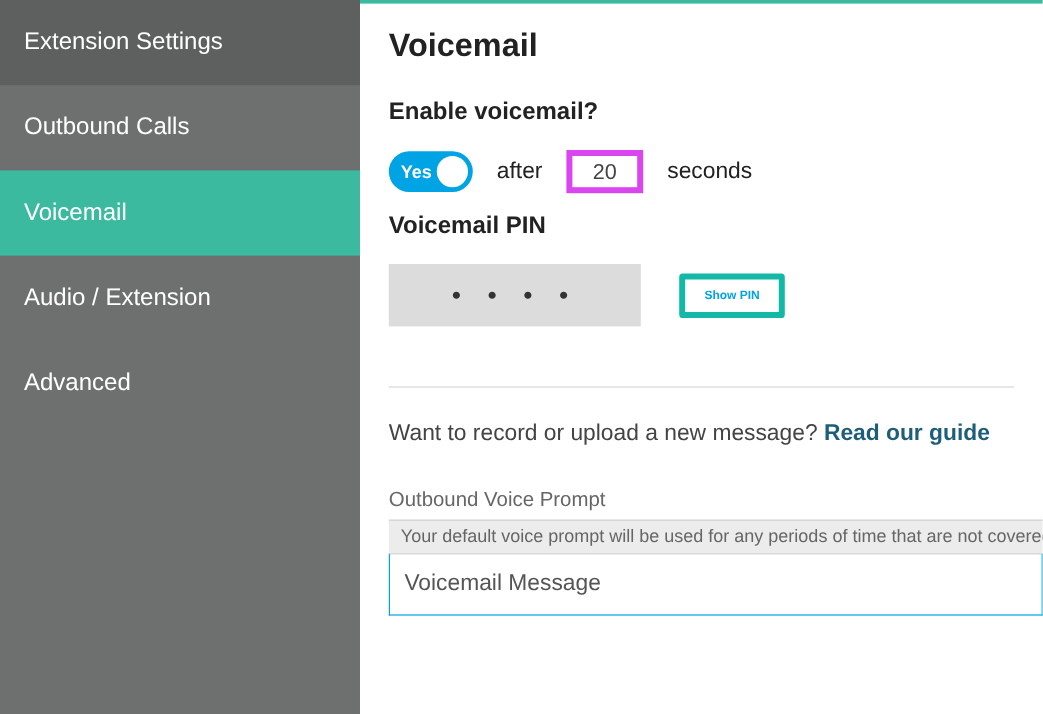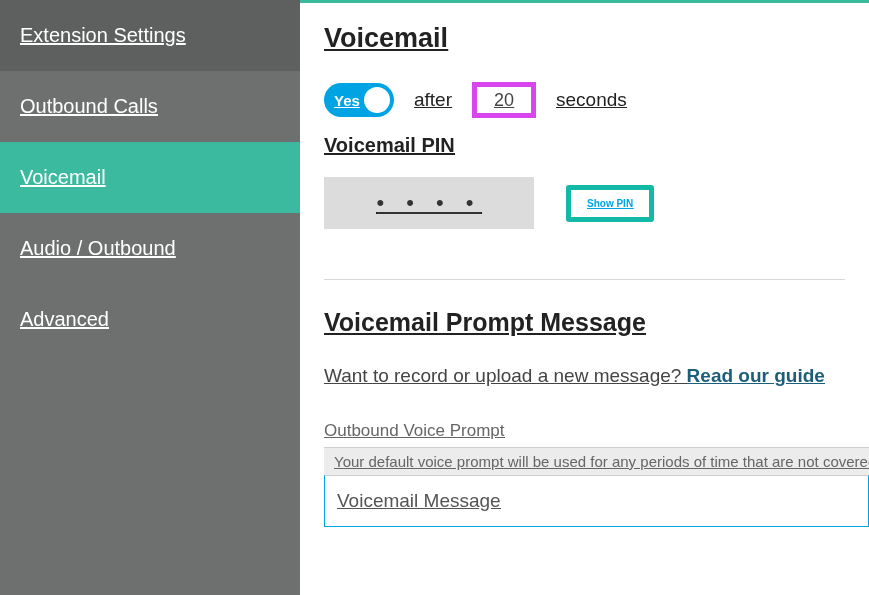--- a/index.html
+++ b/index.html
@@ -1,15 +1,15 @@
 <!DOCTYPE html>
 <html><head>
   <meta charset="utf-8">
   <style>
-    * { box-sizing: border-box; margin: 0; padding: 0; text-decoration: underline; }
+    * { box-sizing: border-box; margin: 0; padding: 0; }
     body {
       font-family: Arial, Helvetica, sans-serif;
       display: flex;
       width: 869px;
       height: 595px;
       overflow: hidden;
       background: #fff;
     }
     .sidebar {
       width: 300px;
@@ -170,51 +170,51 @@
   <div class="sidebar-item darker">
     <span>Extension Settings</span>
   </div>
   <div class="sidebar-item">
     <span>Outbound Calls</span>
   </div>
   <div class="sidebar-item active">
     <span>Voicemail</span>
   </div>
   <div class="sidebar-item">
-    <span>Audio / Outbound</span>
+    <span>Audio / Extension</span>
   </div>
   <div class="sidebar-item">
     <span>Advanced</span>
   </div>
 </div>
 
 <div class="main">
   <h1 class="page-title">Voicemail</h1>
 
+  <div class="section-label">Enable voicemail?</div>
 
   <div class="enable-row">
     <div class="toggle">
       <span class="toggle-label">Yes</span>
       <div class="toggle-knob"></div>
     </div>
     <span class="after-text">after</span>
     <input class="seconds-input" type="text" value="20" style="">
     <span class="seconds-text">seconds</span>
   </div>
 
   <div class="section-label">Voicemail PIN</div>
 
   <div class="pin-row">
     <div class="pin-box">• • • •</div>
     <button class="show-pin-btn">Show PIN</button>
   </div>
 
   <hr class="divider">
 
-  <h2 class="prompt-title">Voicemail Prompt Message</h2>
 
   <p class="prompt-text">
     <span>Want to record or upload a new message? </span><span class="guide-link">Read our guide</span>
   </p>
 
   <div class="default-prompt-label">Outbound Voice Prompt</div>
   <div class="default-prompt-info">Your default voice prompt will be used for any periods of time that are not covered by the</div>
   <div class="voicemail-select">
     <span>Voicemail Message</span>
   </div>

